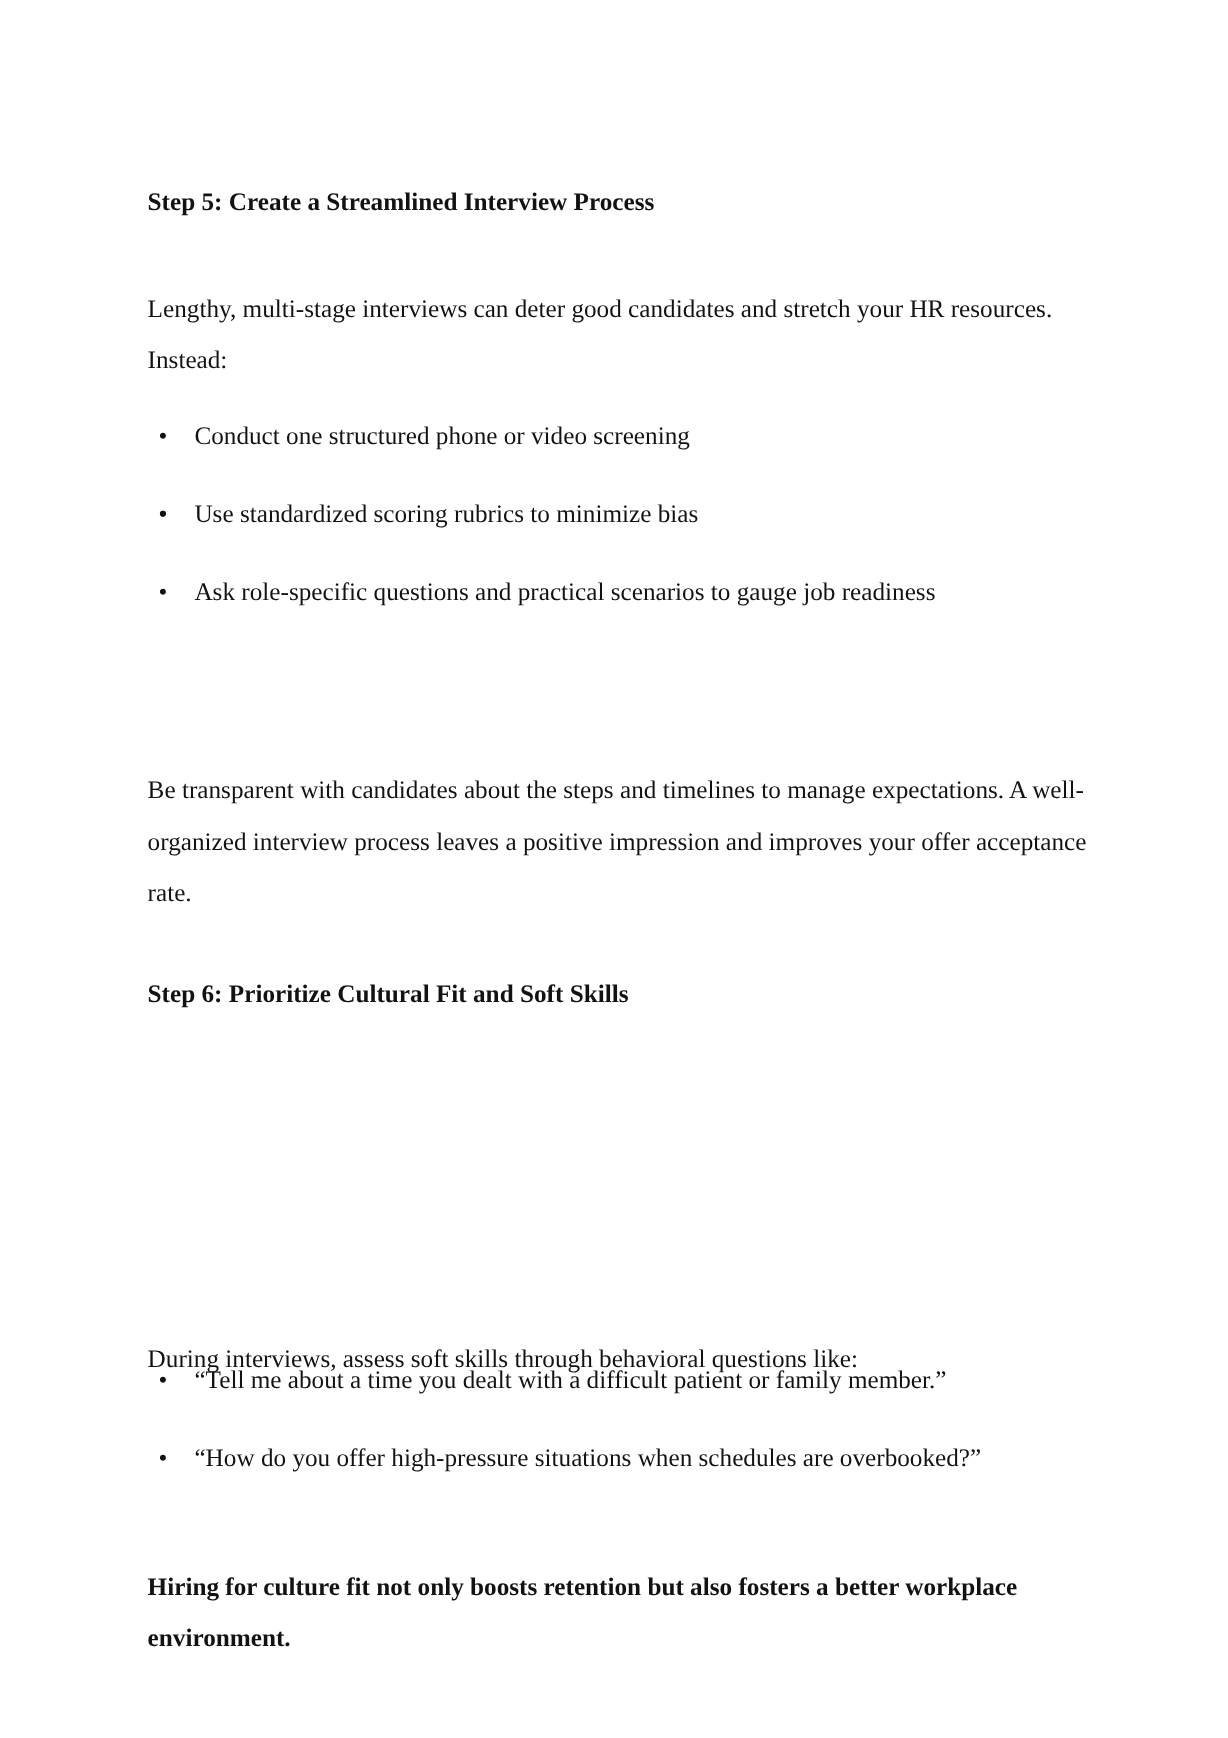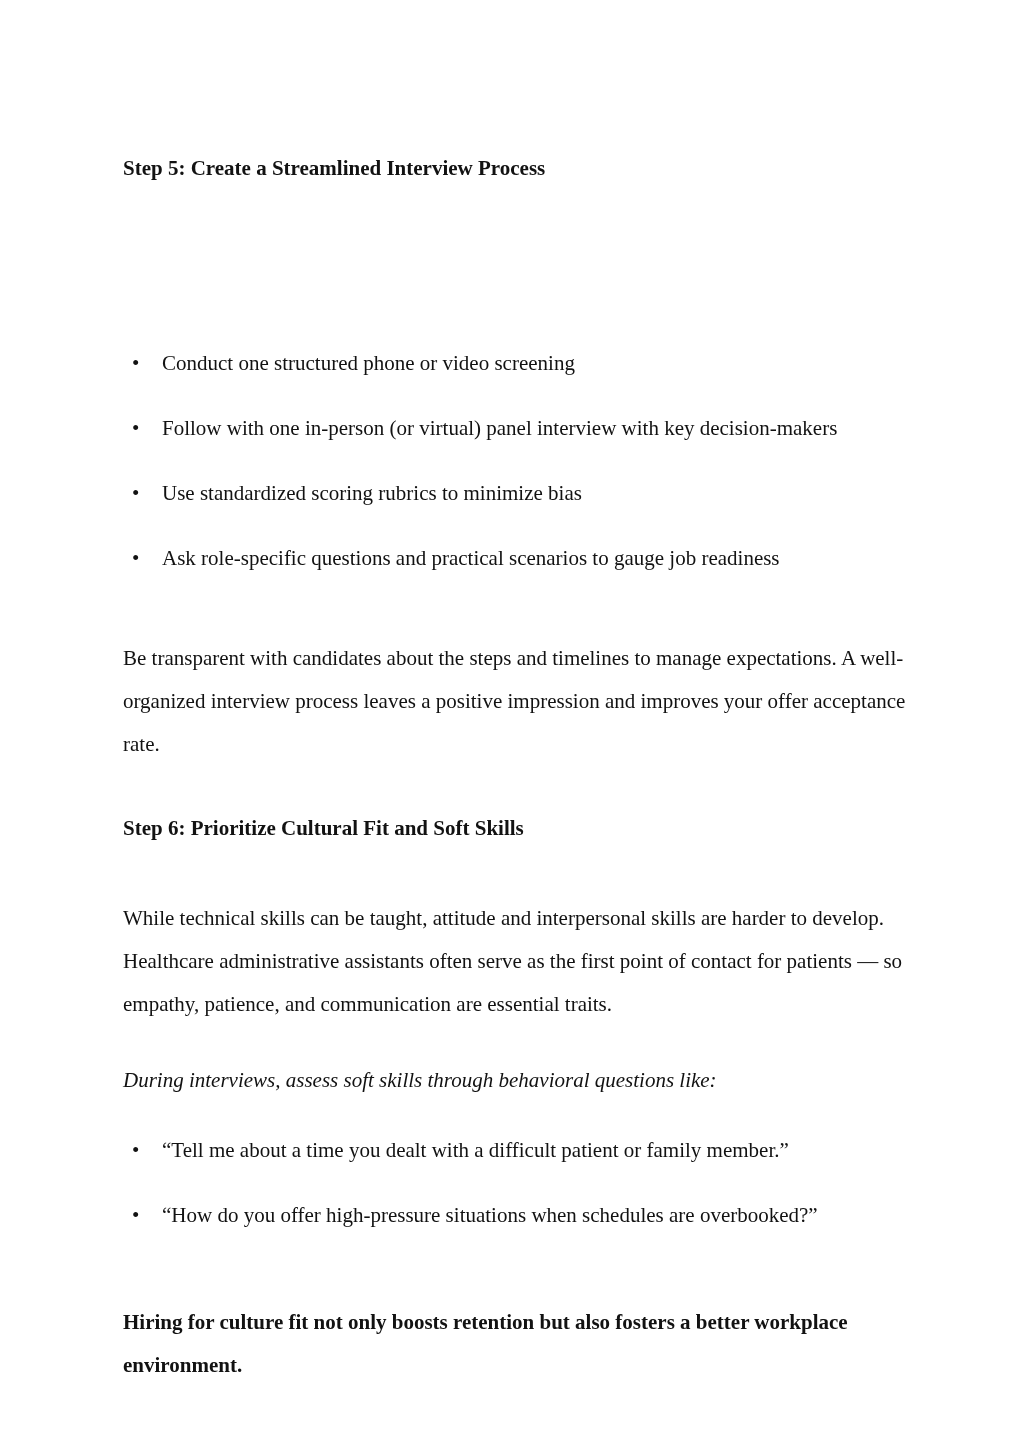--- a/index.html
+++ b/index.html
@@ -20,21 +20,21 @@
     line-height: 43px;
     text-align: left;
   }
   .heading { font-weight: bold; }
   .h-step5 { top: 130px; }
   .p-intro5 { top: 215px; }
   .ul-step5 { top: 342px; }
   .p-outro5 { top: 616px; }
   .h-step6 { top: 790px; }
   .p-intro6 { top: 876px; }
-  .p-leadin6 { top: 1038px; font-style: italic; }
+  .p-leadin6 { top: 1090px; }
   .ul-step6 { top: 1129px; }
   .p-outro6 { top: 1280px; font-weight: bold; }
 
   ul.blist { list-style: none; margin: 0; padding: 0; }
   ul.blist li {
     position: relative;
     padding-left: 39px;
     margin: 0 0 22px 0;
   }
   ul.blist li:last-child { margin-bottom: 0; }
@@ -44,45 +44,44 @@
     top: 0;
   }
 </style>
 </head>
 <body>
 
 <div class="page">
 
   <h2 class="block heading h-step5">Step 5: Create a Streamlined Interview Process</h2>
 
+  <p class="block p-intro5">Lengthy, multi-stage interviews can deter good candidates and stretch your HR resources. Instead:</p>
 
   <ul class="block blist ul-step5">
     <li>
       <span class="dot">•</span>
       <span>Conduct one structured phone or video screening</span>
     </li>
     <li>
       <span class="dot">•</span>
-      <span>Follow with one in-person (or virtual) panel interview with key decision-makers</span>
     </li>
     <li>
       <span class="dot">•</span>
       <span>Use standardized scoring rubrics to minimize bias</span>
     </li>
     <li>
       <span class="dot">•</span>
       <span>Ask role-specific questions and practical scenarios to gauge job readiness</span>
     </li>
   </ul>
 
   <p class="block p-outro5">Be transparent with candidates about the steps and timelines to manage expectations. A well-organized interview process leaves a positive impression and improves your offer acceptance rate.</p>
 
   <h2 class="block heading h-step6">Step 6: Prioritize Cultural Fit and Soft Skills</h2>
 
-  <p class="block p-intro6">While technical skills can be taught, attitude and interpersonal skills are harder to develop. Healthcare administrative assistants often serve as the first point of contact for patients — so empathy, patience, and communication are essential traits.</p>
 
   <p class="block p-leadin6">During interviews, assess soft skills through behavioral questions like:</p>
 
   <ul class="block blist ul-step6">
     <li>
       <span class="dot">•</span>
       <span>“Tell me about a time you dealt with a difficult patient or family member.”</span>
     </li>
     <li>
       <span class="dot">•</span>

